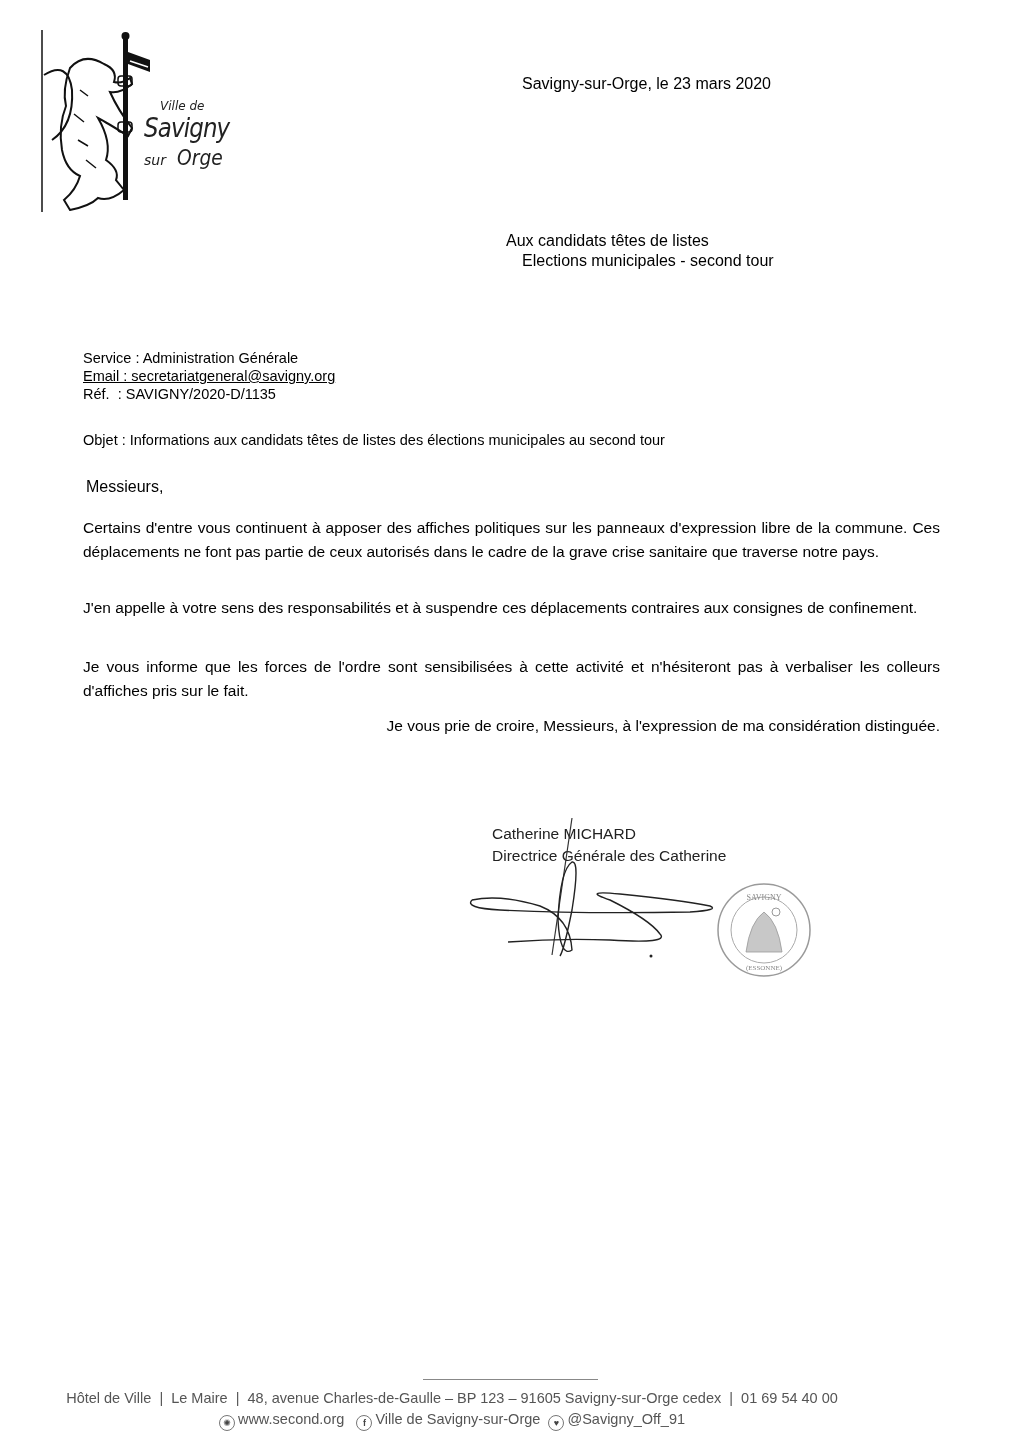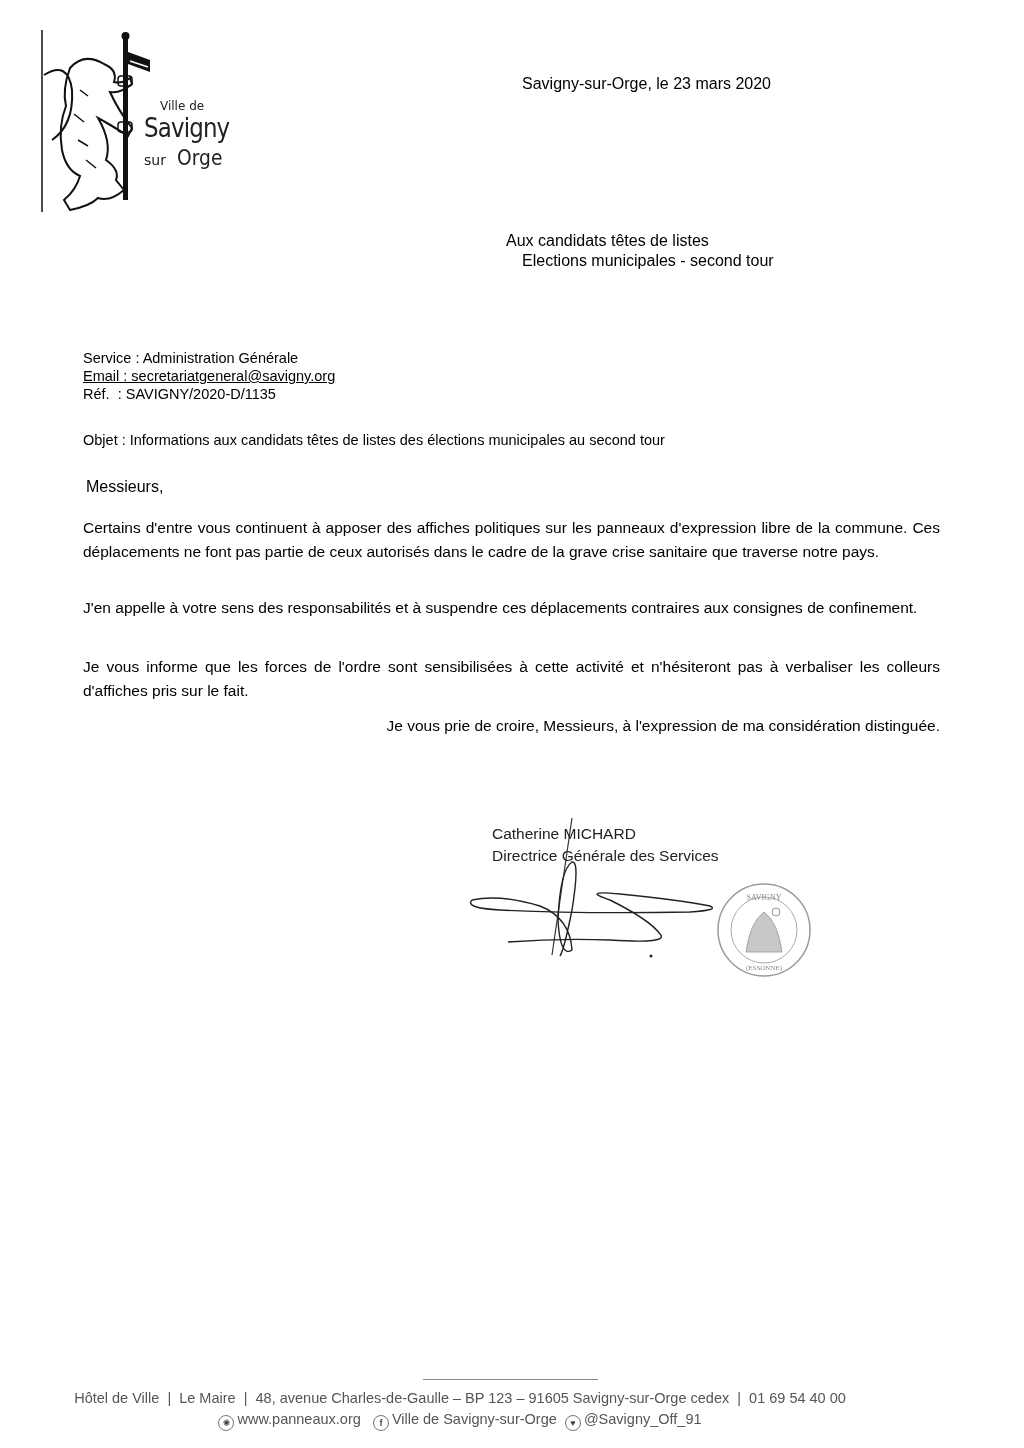--- a/index.html
+++ b/index.html
@@ -3,29 +3,29 @@
 <meta charset="utf-8">
 <style>
   html, body { margin:0; padding:0; background:#ffffff; }
   body { width:1024px; height:1448px; position:relative; overflow:hidden;
          font-family:"Liberation Sans", sans-serif; color:#000; }
   .abs { position:absolute; }
   .t { font-size:16px; line-height:20px; white-space:nowrap; }
   .meta { font-size:14.5px; line-height:18px; white-space:nowrap; }
   .para { position:absolute; left:83px; width:857px; font-size:15.5px; line-height:24px; text-align:justify; }
   .sig { font-size:15.5px; line-height:21.5px; color:#222; white-space:nowrap; }
-  .footer-line { font-size:14.5px; color:#555; white-space:nowrap; text-align:center; width:904px; left:8px; }
+  .footer-line { font-size:14.5px; color:#555; white-space:nowrap; text-align:center; width:904px; left:0; }
   .foot-ico { display:inline-block; width:14px; height:14px; border:1px solid #777; border-radius:50%;
               font-size:9px; line-height:14px; text-align:center; color:#444; vertical-align:-2px; margin-right:3px; }
   .logo-word { font-family:"DejaVu Sans", sans-serif; color:#222; }
 </style>
 </head>
 <body>
 
-<div class="abs" style="left:40px;top:30px;width:200px;height:185px;">
+<div class="abs" style="left:40px;top:30px;width:200px;height:185px;font-style:italic;">
   <svg width="120" height="185" viewBox="0 0 120 185" style="position:absolute;left:0;top:0;">
     <line x1="2" y1="0" x2="2" y2="182" stroke="#111" stroke-width="1.5"></line>
     <path d="M4 45 Q28 30 32 60 Q34 95 12 110" fill="none" stroke="#111" stroke-width="2"></path>
     <path d="M30 38 Q44 22 64 34 Q78 40 74 52 Q82 54 90 48 L92 54 Q80 64 70 62 Q78 80 92 98 L88 106 Q66 92 58 88 Q72 112 66 130 Q80 140 76 150 L84 160 Q70 172 58 168 Q50 176 30 180 L24 170 Q36 160 40 146 Q26 140 22 120 Q18 96 26 76 Q22 60 30 38 Z" fill="none" stroke="#111" stroke-width="2"></path>
     <path d="M40 60 L48 66 M34 84 L44 92 M38 110 L48 116 M46 130 L56 138" stroke="#111" stroke-width="1.5"></path>
     <rect x="83" y="6" width="5" height="164" fill="#111"></rect>
     <circle cx="85.5" cy="6" r="4" fill="#111"></circle>
     <polygon points="88,22 110,30 110,42 88,34" fill="#111"></polygon>
     <line x1="90" y1="31" x2="108" y2="37" stroke="#fff" stroke-width="1.5"></line>
     <rect x="78" y="46" width="14" height="10" rx="3" fill="none" stroke="#111" stroke-width="1.5"></rect>
@@ -46,37 +46,37 @@
 <div class="abs meta" style="left:83px;top:385px;white-space:pre;">Réf.  : SAVIGNY/2020-D/1135</div>
 <div class="abs meta" style="left:83px;top:421px;margin-top:10px;">Objet : Informations aux candidats têtes de listes des élections municipales au second tour</div>
 
 <div class="abs t" style="left:86px;top:477px;">Messieurs,</div>
 <div class="para" style="top:516px;">Certains d'entre vous continuent à apposer des affiches politiques sur les panneaux d'expression libre de la commune. Ces déplacements ne font pas partie de ceux autorisés dans le cadre de la grave crise sanitaire que traverse notre pays.</div>
 <div class="para" style="top:596px;">J'en appelle à votre sens des responsabilités et à suspendre ces déplacements contraires aux consignes de confinement.</div>
 <div class="para" style="top:655px;">Je vous informe que les forces de l'ordre sont sensibilisées à cette activité et n'hésiteront pas à verbaliser les colleurs d'affiches pris sur le fait.</div>
 <div class="para" style="top:714px;text-align:right;">Je vous prie de croire, Messieurs, à l'expression de ma considération distinguée.</div>
 
 <div class="abs sig" style="left:492px;top:823px;">Catherine MICHARD</div>
-<div class="abs sig" style="left:492px;top:845px;">Directrice Générale des Services</div>
+<div class="abs sig" style="left:492px;top:845px;">Directrice Générale des Catherine</div>
 
 <svg class="abs" width="280" height="150" viewBox="0 0 280 150" style="left:460px;top:810px;">
   <path d="M112 8 L92 145" stroke="#333" stroke-width="1.2" fill="none"></path>
   <path d="M12 90 Q4 98 40 100 Q120 104 230 102 Q260 100 250 96 Q220 90 160 84 Q120 80 150 90 Q190 110 200 124 Q210 134 150 130 Q100 128 48 132" stroke="#222" stroke-width="1.4" fill="none"></path>
   <path d="M12 90 Q40 84 80 96 Q110 108 112 140 Q100 148 98 110 Q100 60 112 52 Q120 50 112 100 Q104 140 100 146" stroke="#222" stroke-width="1.4" fill="none"></path>
   <circle cx="191" cy="146" r="1.5" fill="#222"></circle>
 </svg>
 
 <svg class="abs" width="96" height="96" viewBox="0 0 96 96" style="left:716px;top:882px;">
   <circle cx="48" cy="48" r="46" fill="none" stroke="#9a9a9a" stroke-width="1.5"></circle>
   <circle cx="48" cy="48" r="33" fill="none" stroke="#aaa" stroke-width="1"></circle>
   <path d="M30 70 Q34 40 48 30 Q62 40 66 70 Z" fill="#c8c8c8" stroke="#999" stroke-width="0.8"></path>
   <circle cx="60" cy="30" r="4" fill="none" stroke="#999"></circle>
   <text x="48" y="18" text-anchor="middle" font-size="8" fill="#888" font-family="Liberation Serif, serif">SAVIGNY</text>
   <text x="48" y="88" text-anchor="middle" font-size="7" fill="#888" font-family="Liberation Serif, serif">(ESSONNE)</text>
 </svg>
 
 <div class="abs" style="left:423px;top:1379px;width:175px;height:1px;background:#888;"></div>
 <div class="abs footer-line" style="top:1390px;white-space:pre;">Hôtel de Ville  |  Le Maire  |  48, avenue Charles-de-Gaulle – BP 123 – 91605 Savigny-sur-Orge cedex  |  01 69 54 40 00</div>
 <div class="abs footer-line" style="top:1411px;">
-  <span class="foot-ico">✺</span><span>www.panneaux.org</span>
+  <span class="foot-ico">✺</span><span>www.second.org</span>
   &nbsp;&nbsp;<span class="foot-ico" style="font-weight:bold;">f</span><span>Ville de Savigny-sur-Orge</span>
   &nbsp;<span class="foot-ico">♥</span><span>@Savigny_Off_91</span>
 </div>
 
 </body></html>

